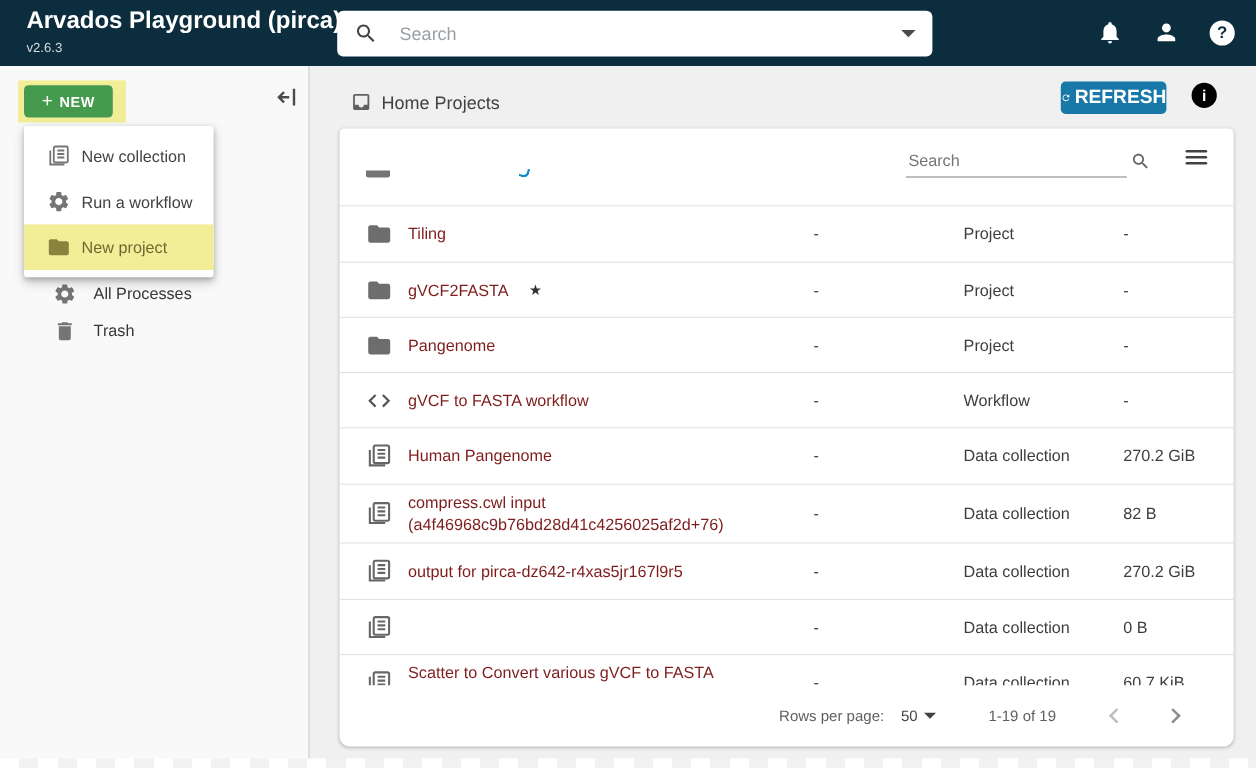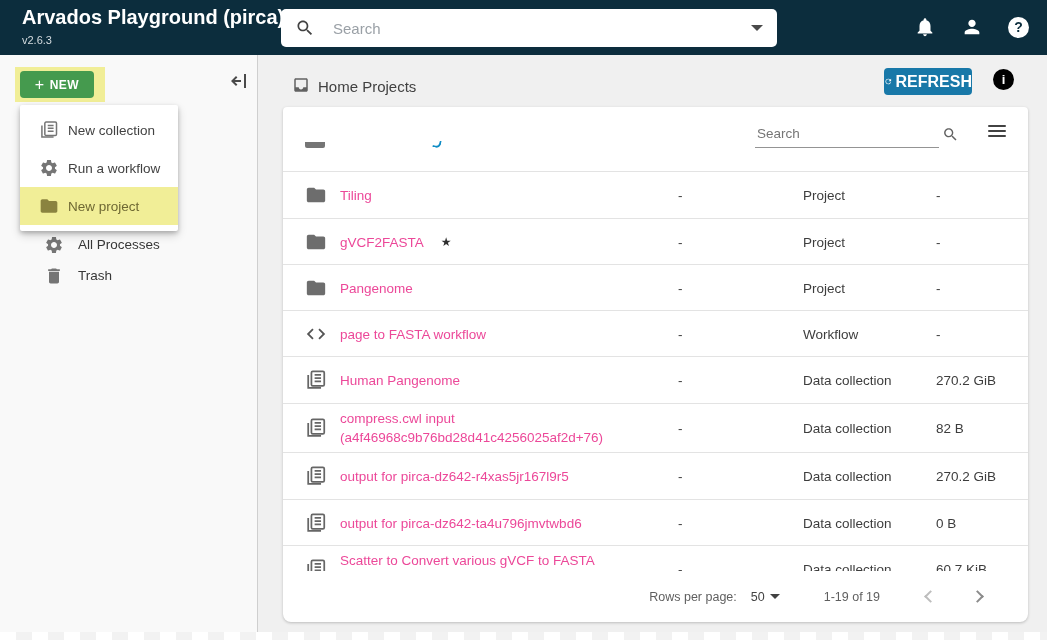--- a/index.html
+++ b/index.html
@@ -55,21 +55,21 @@
 
   .viewport { position:absolute; left:0; top:28px; width:745px; height:436px; overflow:hidden; }
   .partial-row { position:relative; height:37px; border-bottom:1px solid #e3e3e3; }
   .pfold { position:absolute; left:22px; top:7px; width:20px; height:6px; background:#757575; border-radius:0 0 2px 2px; }
   .pdesc { position:absolute; left:150px; top:5px; width:8px; height:8px; border:2px solid #0f8cc5; border-top:none; border-left:none; border-radius:0 0 5px 0; transform:rotate(15deg); }
 
   .row { position:relative; border-bottom:1px solid #e3e3e3; cursor:pointer; }
   .ricon { position:absolute; left:22px; top:50%; transform:translateY(-50%); width:22px; height:22px; }
   .ricon svg { width:22px; height:22px; }
   .nwrap { position:absolute; left:57px; top:50%; transform:translateY(-50%); display:flex; align-items:center; gap:17px; max-width:330px; }
-  .rname { color:#ec4899; font-size:13.5px; line-height:19px; text-decoration:none; }
+  .rname { color:#7f1d1d; font-size:13.5px; line-height:19px; text-decoration:none; }
   .rstar { color:#2f2f2f; font-size:12px; }
   .rcol { position:absolute; top:50%; transform:translateY(-50%); font-size:13.5px; color:#3d3d3d; }
   .rcol2 { left:395px; }
   .rtype { left:520px; }
   .rsize { left:653px; }
   .row.clipped .nwrap { top:5px; transform:none; }
 
   .tfooter { position:absolute; left:0; top:464px; width:745px; height:51px; display:flex; align-items:center; justify-content:flex-end; padding-right:46px; font-size:12.5px; color:#5f5f5f; }
   .rpp-label { margin-right:14px; }
   .rpp-select { display:flex; align-items:center; gap:5px; cursor:pointer; margin-right:44px; color:#444; }
@@ -223,21 +223,21 @@
     </span>
     <span class="rcol rcol2">-</span>
     <span class="rcol rtype">Project</span>
     <span class="rcol rsize">-</span>
   </div>
           <div class="row" style="height: 46px;">
     <span class="ricon"><svg viewBox="0 0 24 24">
                 <path fill="#555" d="M9.4 16.6L4.8 12l4.6-4.6L8 6l-6 6 6 6 1.4-1.4zm5.2 0l4.6-4.6-4.6-4.6L16 6l6 6-6 6-1.4-1.4z"></path>
               </svg></span>
     <span class="nwrap">
-      <a class="rname">page to FASTA workflow</a>
+      <a class="rname">gVCF to FASTA workflow</a>
 
     </span>
     <span class="rcol rcol2">-</span>
     <span class="rcol rtype">Workflow</span>
     <span class="rcol rsize">-</span>
   </div>
           <div class="row" style="height: 47px;">
     <span class="ricon"><svg viewBox="0 0 24 24" fill="none" stroke="#666" stroke-width="1.9">
                 <rect x="7" y="2.5" width="14" height="16" rx="1.5"></rect>
                 <path d="M10.5 6.5h7M10.5 10h7M10.5 13.5h7"></path>
@@ -278,24 +278,20 @@
     <span class="rcol rcol2">-</span>
     <span class="rcol rtype">Data collection</span>
     <span class="rcol rsize">270.2 GiB</span>
   </div>
           <div class="row" style="height: 46px;">
     <span class="ricon"><svg viewBox="0 0 24 24" fill="none" stroke="#666" stroke-width="1.9">
                 <rect x="7" y="2.5" width="14" height="16" rx="1.5"></rect>
                 <path d="M10.5 6.5h7M10.5 10h7M10.5 13.5h7"></path>
                 <path d="M3.5 6.5v14h14"></path>
               </svg></span>
-    <span class="nwrap">
-      <a class="rname">output for pirca-dz642-ta4u796jmvtwbd6</a>
-
-    </span>
     <span class="rcol rcol2">-</span>
     <span class="rcol rtype">Data collection</span>
     <span class="rcol rsize">0 B</span>
   </div>
           <div class="row clipped" style="height: 46px;">
     <span class="ricon"><svg viewBox="0 0 24 24" fill="none" stroke="#666" stroke-width="1.9">
                 <rect x="7" y="2.5" width="14" height="16" rx="1.5"></rect>
                 <path d="M10.5 6.5h7M10.5 10h7M10.5 13.5h7"></path>
                 <path d="M3.5 6.5v14h14"></path>
               </svg></span>

